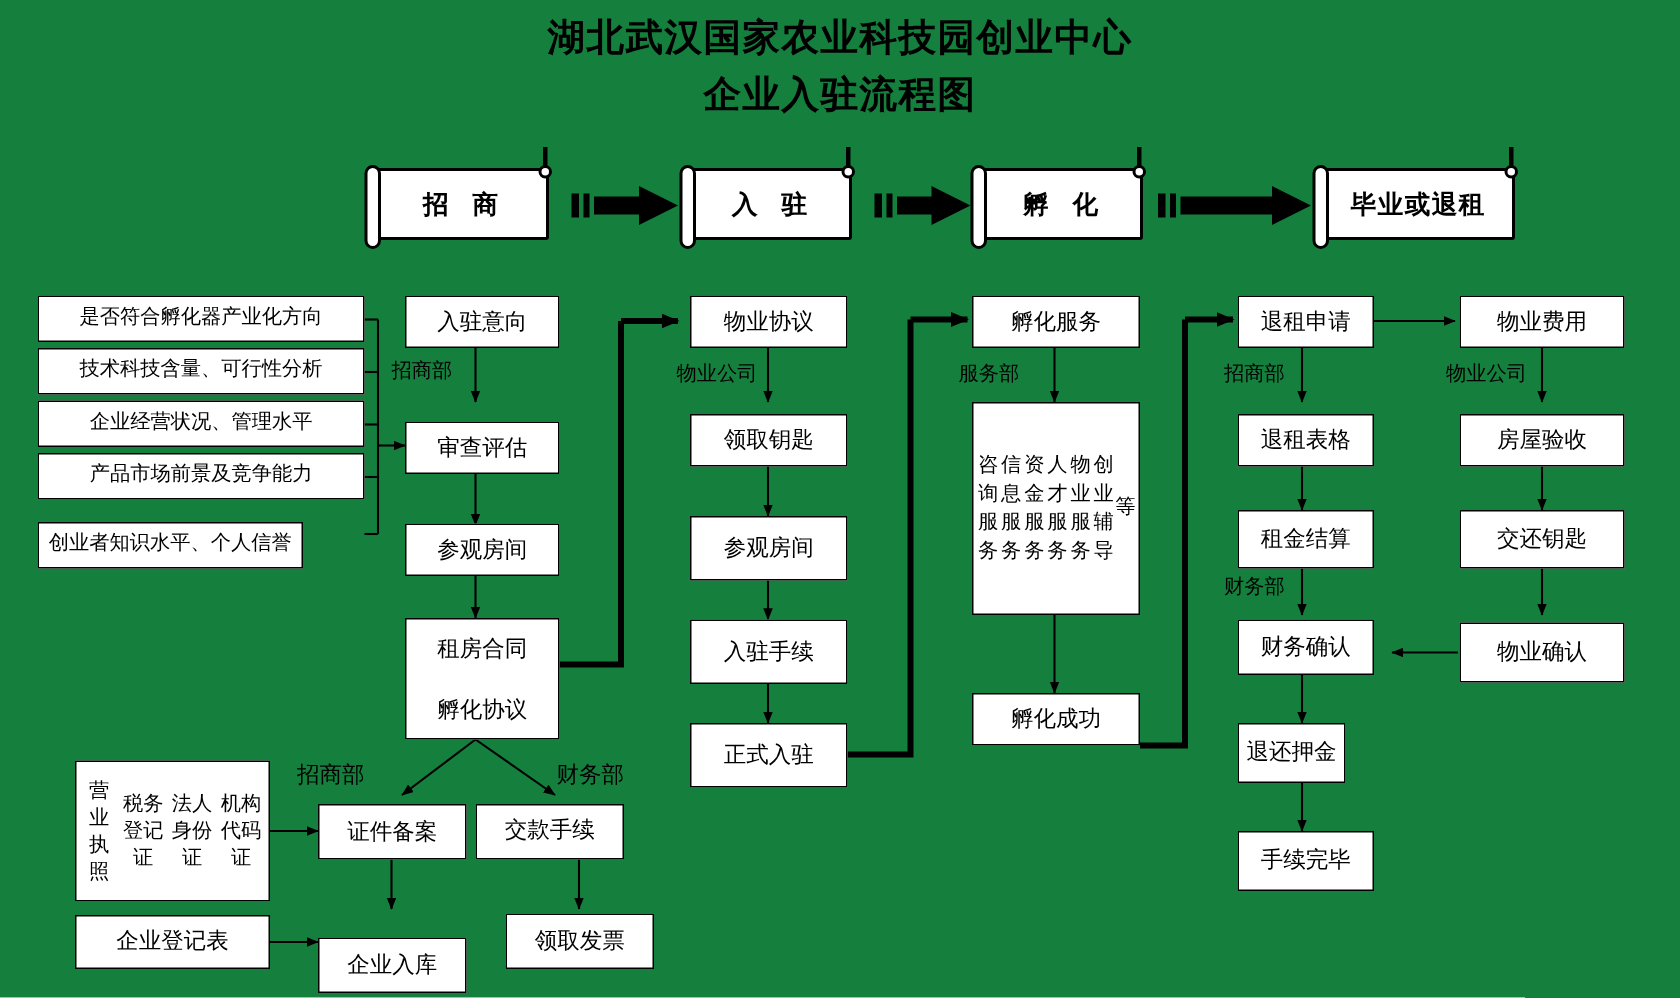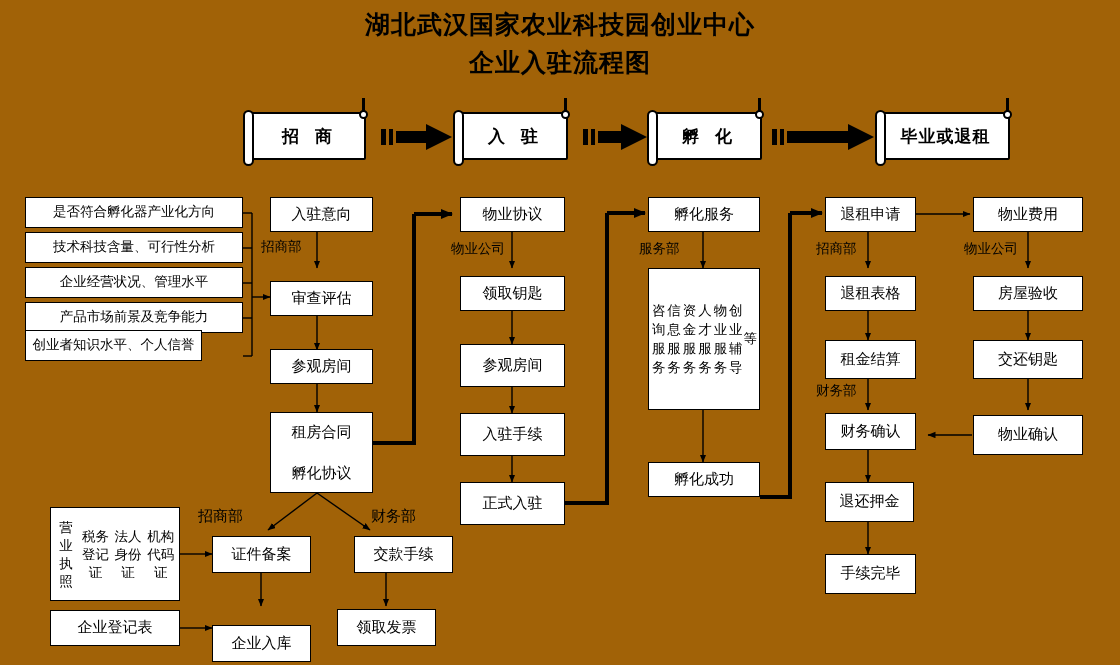--- a/index.html
+++ b/index.html
@@ -9,21 +9,21 @@
   }
   body {
     font-family: "Liberation Sans", "DejaVu Sans", sans-serif;
     color: #000000;
   }
   #canvas {
     position: relative;
     width: 1120px;
     height: 665px;
     overflow: hidden;
-    background: #a16207;
+    background: #15803d;
   }
   .title {
     position: absolute;
     left: 0;
     width: 1120px;
     text-align: center;
     font-family: "DejaVu Serif", "Liberation Serif", serif;
     font-weight: bold;
     font-size: 25px;
     letter-spacing: 1px;
@@ -279,21 +279,21 @@
   </div>
   <div class="box small" style="left:25px; top:232px; width:218px; height:31px;">
     <span>技术科技含量、可行性分析</span>
   </div>
   <div class="box small" style="left:25px; top:267px; width:218px; height:31px;">
     <span>企业经营状况、管理水平</span>
   </div>
   <div class="box small" style="left:25px; top:302px; width:218px; height:31px;">
     <span>产品市场前景及竞争能力</span>
   </div>
-  <div class="box small" style="left:25px; top:330px; width:177px; height:31px;">
+  <div class="box small" style="left:25px; top:348px; width:177px; height:31px;">
     <span>创业者知识水平、个人信誉</span>
   </div>
 
   <div class="box" style="left:270px; top:197px; width:103px; height:35px;">
     <span>入驻意向</span>
   </div>
   <div class="dept" style="left:261px; top:238px;">招商部</div>
   <div class="box" style="left:270px; top:281px; width:103px; height:35px;">
     <span>审查评估</span>
   </div>
@@ -346,21 +346,21 @@
   <div class="box" style="left:825px; top:276px; width:91px; height:35px;">
     <span>退租表格</span>
   </div>
   <div class="box" style="left:825px; top:340px; width:91px; height:39px;">
     <span>租金结算</span>
   </div>
   <div class="dept" style="left:816px; top:382px;">财务部</div>
   <div class="box" style="left:825px; top:413px; width:91px; height:37px;">
     <span>财务确认</span>
   </div>
-  <div class="box" style="left:825px; top:482px; width:89px; height:40px;">
+  <div class="box" style="left:825px; top:482px; width:72px; height:40px;">
     <span>退还押金</span>
   </div>
   <div class="box" style="left:825px; top:554px; width:91px; height:40px;">
     <span>手续完毕</span>
   </div>
 
   <div class="box" style="left:973px; top:197px; width:110px; height:35px;">
     <span>物业费用</span>
   </div>
   <div class="dept" style="left:964px; top:240px;">物业公司</div>
@@ -386,20 +386,20 @@
 
   <div class="dept" style="left:198px; top:507px; font-size:15px;">招商部</div>
   <div class="dept" style="left:371px; top:507px; font-size:15px;">财务部</div>
 
   <div class="box" style="left:212px; top:536px; width:99px; height:37px;">
     <span>证件备案</span>
   </div>
   <div class="box" style="left:212px; top:625px; width:99px; height:37px;">
     <span>企业入库</span>
   </div>
-  <div class="box" style="left:354px; top:536px; width:99px; height:37px;font-family:Liberation Serif, serif;">
+  <div class="box" style="left:317px; top:536px; width:99px; height:37px;font-family:Liberation Serif, serif;">
     <span>交款手续</span>
   </div>
   <div class="box" style="left:337px; top:609px; width:99px; height:37px;">
     <span>领取发票</span>
   </div>
 
 </div>
 
 </body></html>

